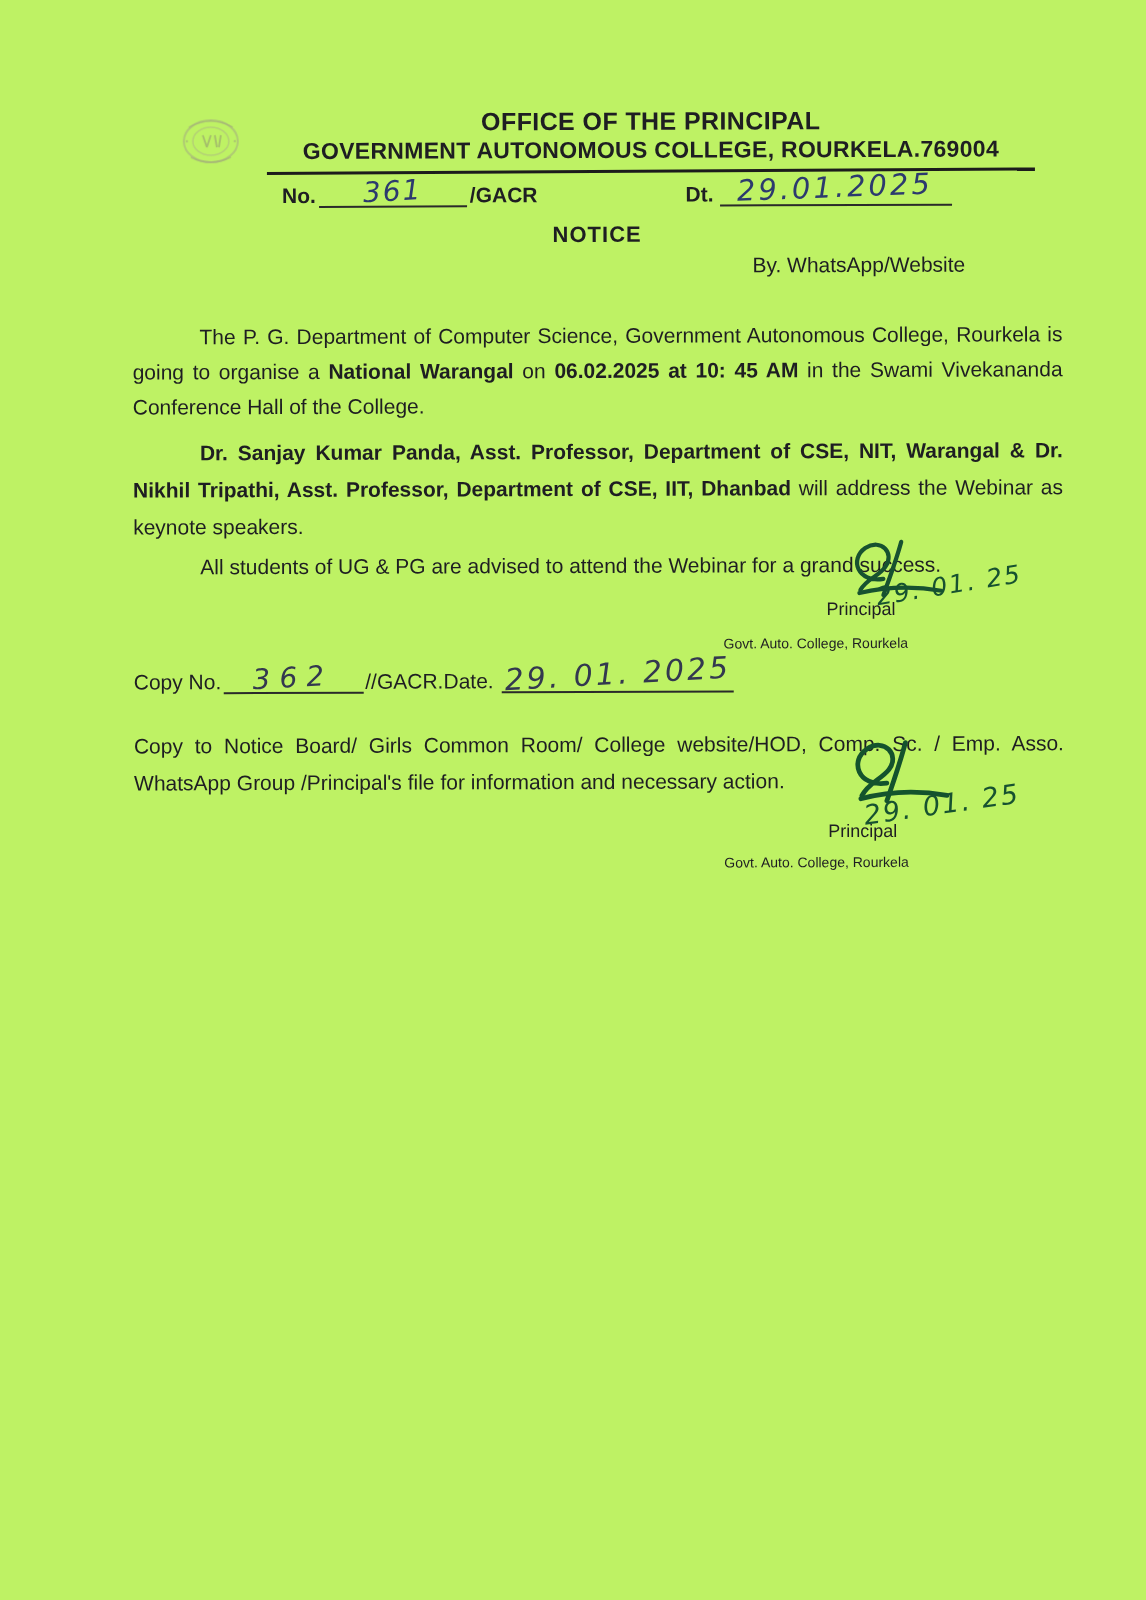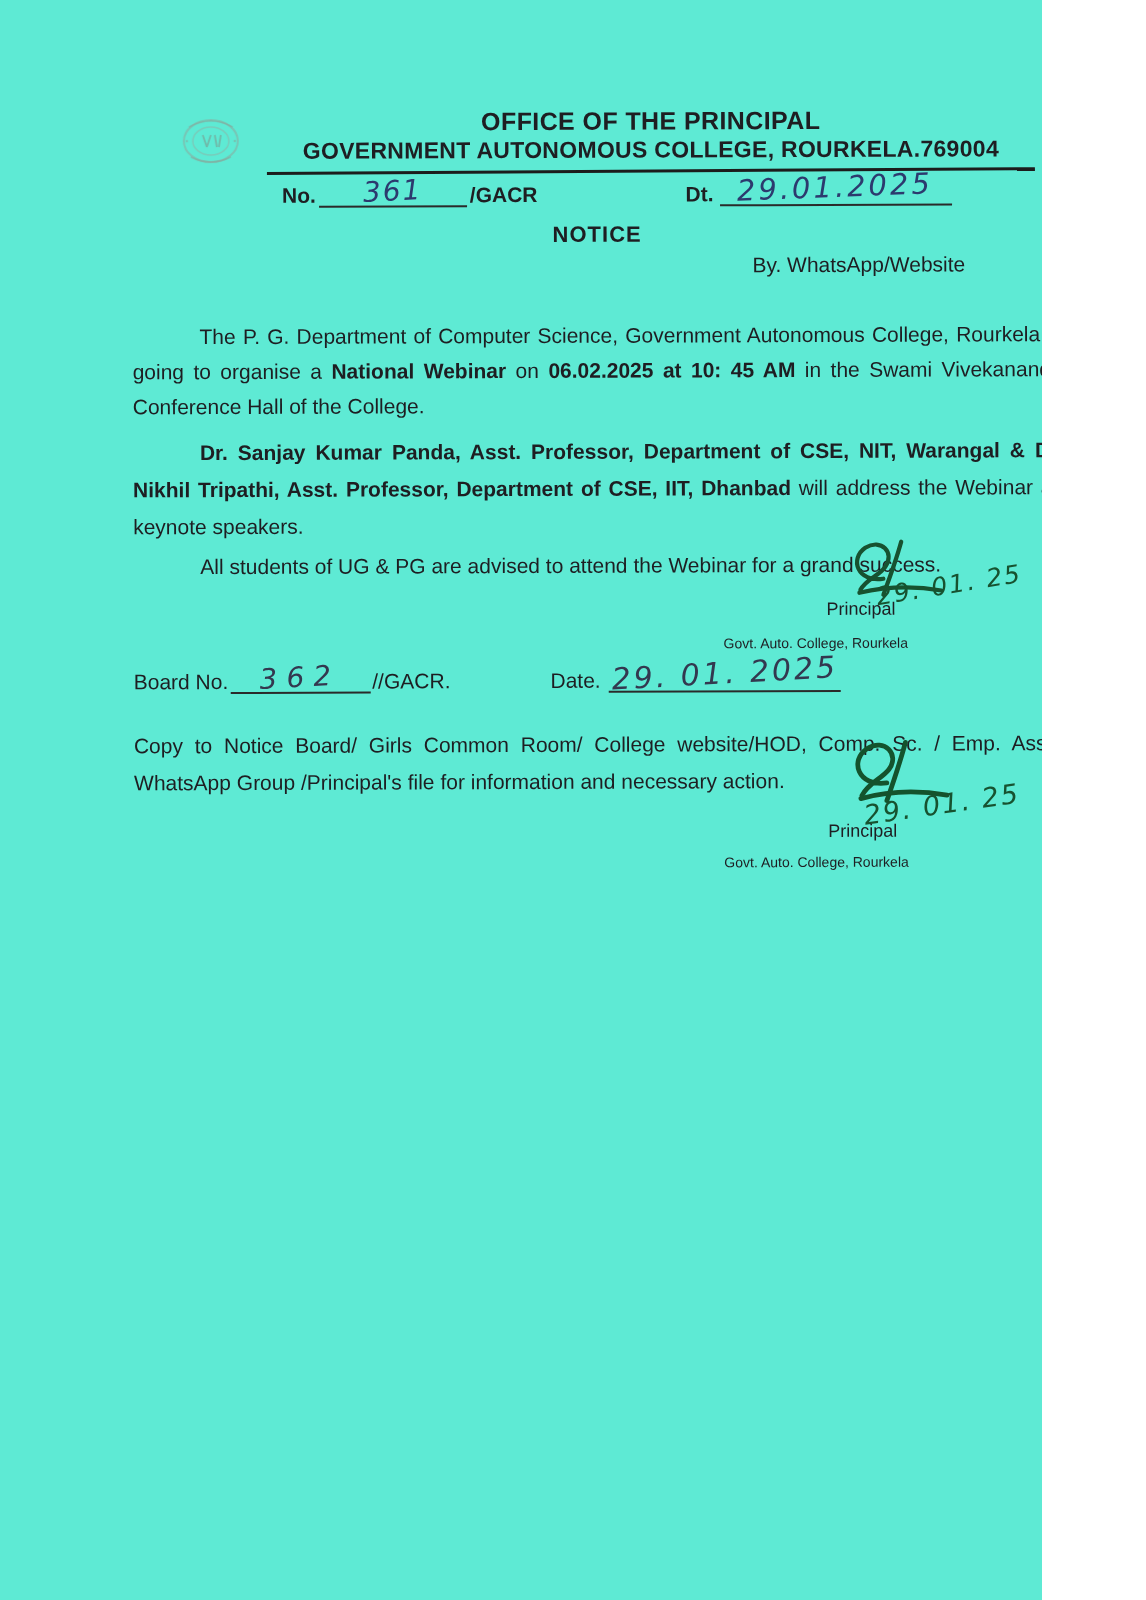--- a/index.html
+++ b/index.html
@@ -1,19 +1,19 @@
 <!DOCTYPE html>
 <html><head>
 <meta charset="utf-8">
 <style>
   html,body { margin:0; padding:0; background:#ffffff; }
   .page {
     position:relative;
-    width:1042px; height:1600px;
-    background:#5eead4;
+    width:1146px; height:1600px;
+    background:#bef264;
     font-family:"Liberation Sans", sans-serif;
     color:#1e1e22;
     overflow:hidden;
   }
   .scan { position:absolute; inset:0; transform:rotate(-0.2deg); transform-origin:50% 30%; }
 
   
   .logo { position:absolute; left:176px; top:108px; opacity:.75; filter:blur(.4px); }
   .hdr { position:absolute; top:106px; left:158px; width:988px; text-align:center; }
   .hdr-title { font-size:25px; font-weight:bold; letter-spacing:.4px; line-height:30px; }
@@ -55,21 +55,21 @@
   .sig1 .sig-title { left:11px; top:62px; }
   .sig2 .sig-title { left:17px; top:86px; }
   .org { position:absolute; left:723px; font-size:14px; }
   .org1 { top:636px; }
   .org2 { top:855px; }
 
   
   .memorow { position:absolute; top:666px; left:133px; width:930px; display:flex; align-items:flex-end; font-size:21px; }
   .memo-fill { width:140px; margin:0 2px; font-size:28px; line-height:23px; }
   .memo-fill span { display:inline-block; letter-spacing:9px; transform:rotate(-3deg) translateY(-3px); }
-  .memo-date-label { margin-left:100px; }
+  .memo-date-label { }
   .memo-date-fill { width:232px; margin-left:8px; font-size:30px; line-height:25px; }
   .memo-date-fill span { display:inline-block; letter-spacing:3px; transform:rotate(-3deg) translateY(-5px); }
 </style>
 </head>
 <body>
 
 <div class="page">
   <div class="scan">
 
     <svg class="logo" width="72" height="62" viewBox="0 0 72 62">
@@ -92,41 +92,41 @@
       <span>No.</span>
       <span class="fill no-fill"><span class="hand hand-blue">361</span></span>
       <span>/GACR</span>
       <span class="dt-label">Dt.</span>
       <span class="fill dt-fill"><span class="hand hand-blue">29.01.2025</span></span>
     </div>
 
     <div class="notice-title">NOTICE</div>
     <div class="byline">By. WhatsApp/Website</div>
 
-    <p class="para p1"><span>The P. G. Department of Computer Science, Government Autonomous College, Rourkela is going to organise a </span><b>National Webinar</b><span> on </span><b>06.02.2025 at 10: 45 AM</b><span> in the Swami Vivekananda Conference Hall of the College.</span></p>
+    <p class="para p1"><span>The P. G. Department of Computer Science, Government Autonomous College, Rourkela is going to organise a </span><b>National Warangal</b><span> on </span><b>06.02.2025 at 10: 45 AM</b><span> in the Swami Vivekananda Conference Hall of the College.</span></p>
 
     <p class="para p2"><b>Dr. Sanjay Kumar Panda, Asst. Professor, Department of CSE, NIT, Warangal &amp; Dr. Nikhil Tripathi, Asst. Professor, Department of CSE, IIT, Dhanbad</b><span> will address the Webinar as keynote speakers.</span></p>
 
     <p class="para p3">All students of UG &amp; PG are advised to attend the Webinar for a grand success.</p>
 
     <div class="sig sig1">
       <svg width="130" height="72" viewBox="0 0 130 72" style="left:24px; top:0;">
         <g fill="none" stroke="#175230" stroke-width="4.2" stroke-linecap="round">
           <path d="M44 42 C18 46 10 22 26 11 C42 1 56 16 46 30 C40 39 27 42 21 53"></path>
           <path d="M62 5 C57 23 50 42 44 58"></path>
           <path d="M20 56 C46 50 74 49 102 54"></path>
         </g>
       </svg>
       <span class="sig-date hand hand-green">29. 01. 25</span>
       <span class="sig-title">Principal</span>
     </div>
     <div class="org org1">Govt. Auto. College, Rourkela</div>
 
     <div class="memorow">
-      <span>Board No.</span>
+      <span>Copy No.</span>
       <span class="fill memo-fill"><span class="hand hand-black">362</span></span>
       <span>//GACR.</span>
       <span class="memo-date-label">Date.</span>
       <span class="fill memo-date-fill"><span class="hand hand-black">29. 01. 2025</span></span>
     </div>
 
     <p class="para copy">Copy to Notice Board/ Girls Common Room/ College website/HOD, Comp. Sc. / Emp. Asso. WhatsApp Group /Principal's file for information and necessary action.</p>
 
     <div class="sig sig2">
       <svg width="135" height="80" viewBox="0 0 130 76" style="left:28px; top:2px;">

